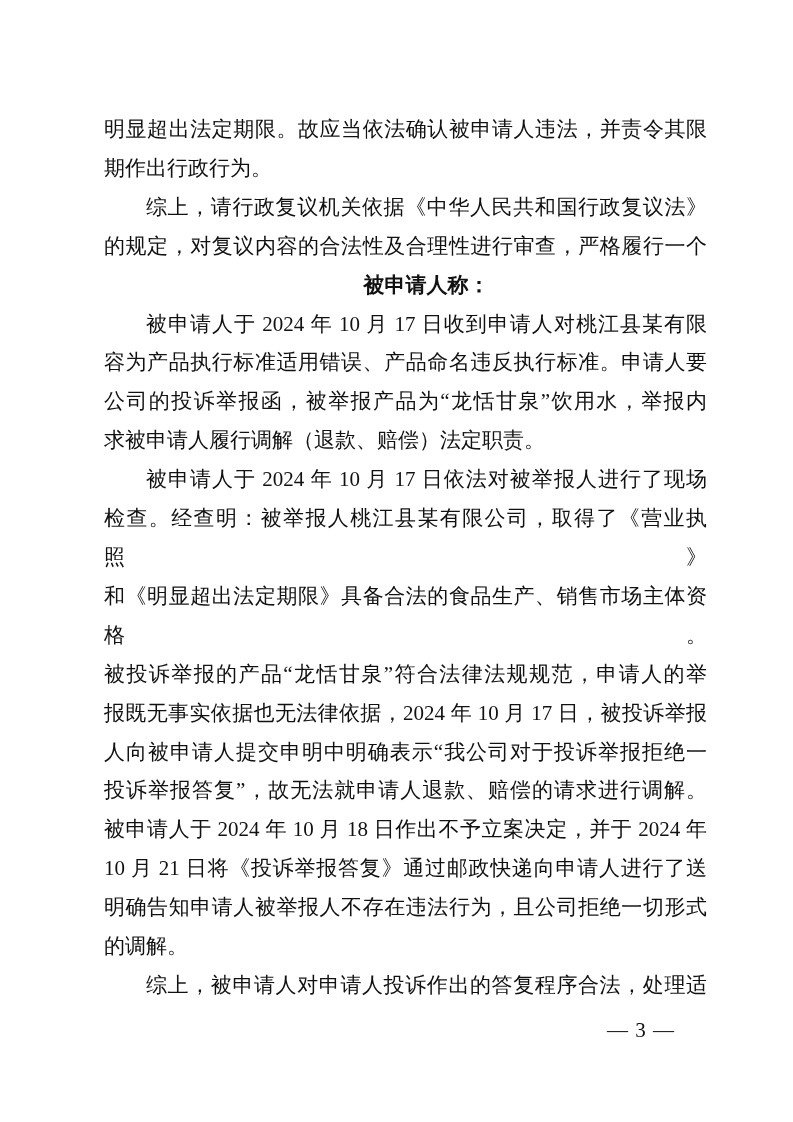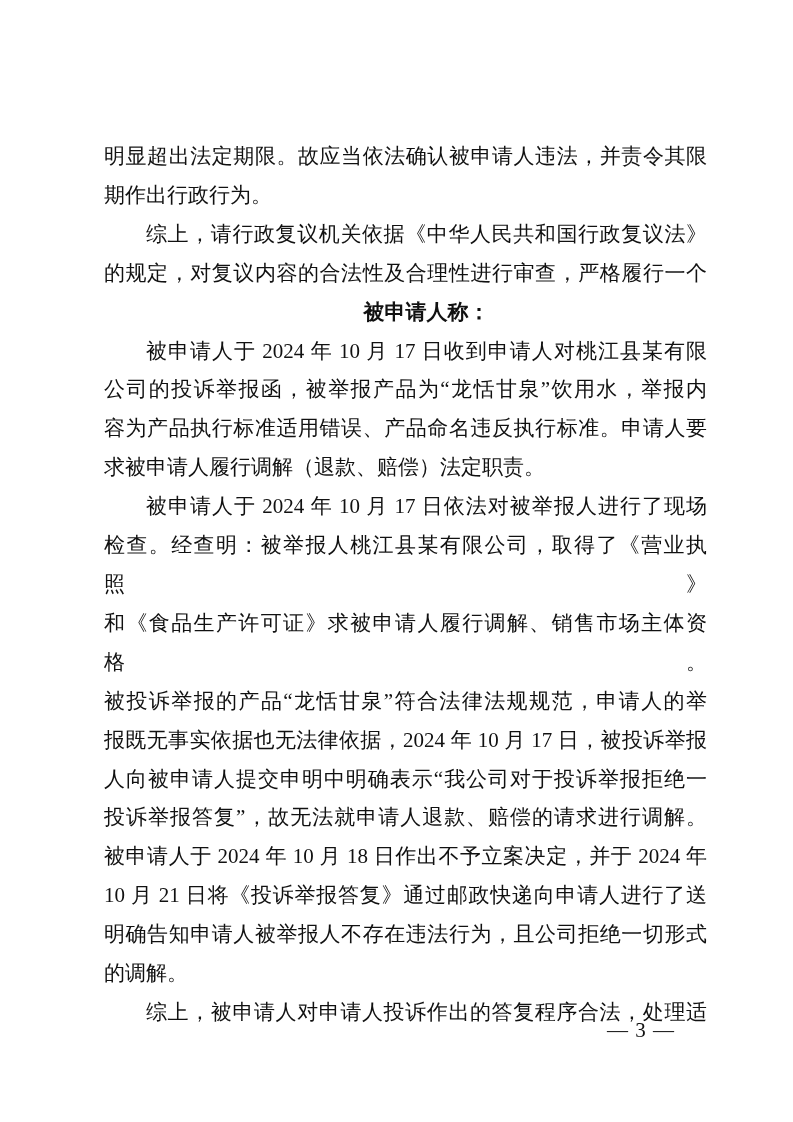--- a/index.html
+++ b/index.html
@@ -12,21 +12,21 @@
     width: 793px;
     height: 1122px;
     background: #ffffff;
     overflow: hidden;
     font-family: "Liberation Serif", "DejaVu Serif", serif;
     color: #111111;
   }
   .content {
     position: absolute;
     left: 104px;
-    top: 137px;
+    top: 110px;
     width: 603px;
     font-size: 21px;
     line-height: 38.9px;
   }
   .line {
     width: 603px;
   }
   .justify {
     text-align: justify;
     text-align-last: justify;
@@ -53,26 +53,26 @@
 
 <div class="page">
   <div class="content">
 
   <div class="line justify">明显超出法定期限。故应当依法确认被申请人违法，并责令其限</div>
       <div class="line">期作出行政行为。</div>
       <div class="line indent justify">综上，请行政复议机关依据《中华人民共和国行政复议法》</div>
       <div class="line justify">的规定，对复议内容的合法性及合理性进行审查，严格履行一个</div>
       <div class="line indent heading">被申请人称：</div>
       <div class="line indent justify">被申请人于 2024 年 10 月 17 日收到申请人对桃江县某有限</div>
+      <div class="line justify">容为产品执行标准适用错误、产品命名违反执行标准。申请人要</div>
       <div class="line justify">公司的投诉举报函，被举报产品为“龙恬甘泉”饮用水，举报内</div>
-      <div class="line justify">容为产品执行标准适用错误、产品命名违反执行标准。申请人要</div>
       <div class="line">求被申请人履行调解（退款、赔偿）法定职责。</div>
       <div class="line indent justify">被申请人于 2024 年 10 月 17 日依法对被举报人进行了现场</div>
       <div class="line justify">检查。经查明：被举报人桃江县某有限公司，取得了《营业执照》</div>
-      <div class="line justify">和《食品生产许可证》求被申请人履行调解、销售市场主体资格。</div>
+      <div class="line justify">和《明显超出法定期限》具备合法的食品生产、销售市场主体资格。</div>
       <div class="line justify">被投诉举报的产品“龙恬甘泉”符合法律法规规范，申请人的举</div>
       <div class="line justify">报既无事实依据也无法律依据，2024 年 10 月 17 日，被投诉举报</div>
       <div class="line justify">人向被申请人提交申明中明确表示“我公司对于投诉举报拒绝一</div>
       <div class="line justify">投诉举报答复”，故无法就申请人退款、赔偿的请求进行调解。</div>
       <div class="line justify">被申请人于 2024 年 10 月 18 日作出不予立案决定，并于 2024 年</div>
       <div class="line justify">10 月 21 日将《投诉举报答复》通过邮政快递向申请人进行了送</div>
       <div class="line justify">明确告知申请人被举报人不存在违法行为，且公司拒绝一切形式</div>
       <div class="line">的调解。</div>
       <div class="line indent justify">综上，被申请人对申请人投诉作出的答复程序合法，处理适</div>
     </div>

